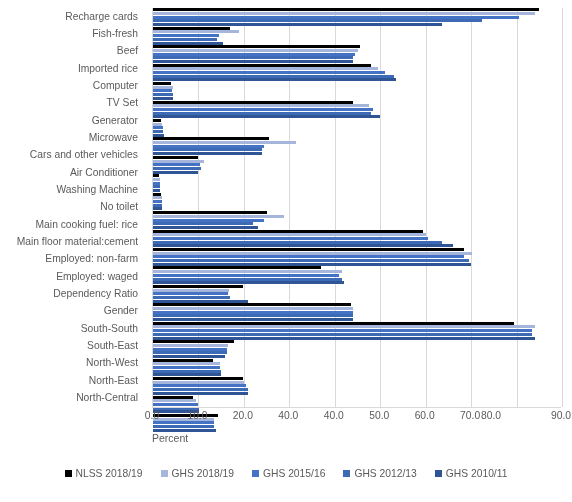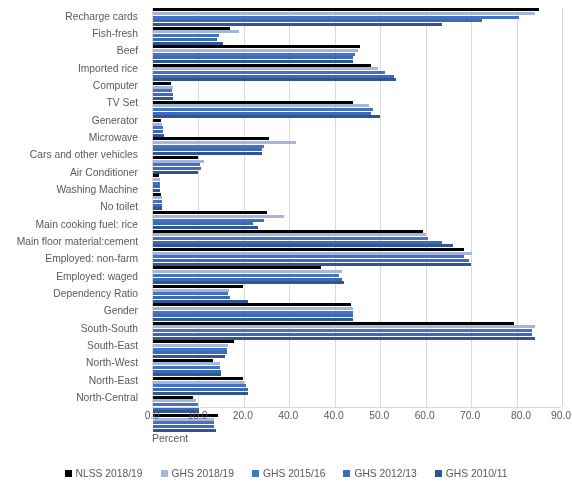--- a/index.html
+++ b/index.html
@@ -320,21 +320,21 @@
     <div class="xaxis"></div>
     <div class="xticklabels" id="xticklabels">
         <span class="xtick" style="left: 152px;">0.0</span>
         <span class="xtick" style="left: 197.444px;">10.0</span>
         <span class="xtick" style="left: 242.889px;">20.0</span>
         <span class="xtick" style="left: 288.333px;">40.0</span>
         <span class="xtick" style="left: 333.778px;">40.0</span>
         <span class="xtick" style="left: 379.222px;">50.0</span>
         <span class="xtick" style="left: 424.667px;">60.0</span>
         <span class="xtick" style="left: 470.111px;">70.0</span>
-        <span class="xtick" style="left: 521px;">80.0</span>
+        <span class="xtick" style="left: 491px;">80.0</span>
         <span class="xtick" style="left: 561px;">90.0</span>
       </div>
     <div class="xaxis-title">Percent</div>
   </div>
 
   <div class="legend" id="legend">
       <div class="legend-item">
         <span class="legend-swatch" style="background: rgb(0, 0, 0);"></span>
         <span>NLSS 2018/19</span>
       </div>

